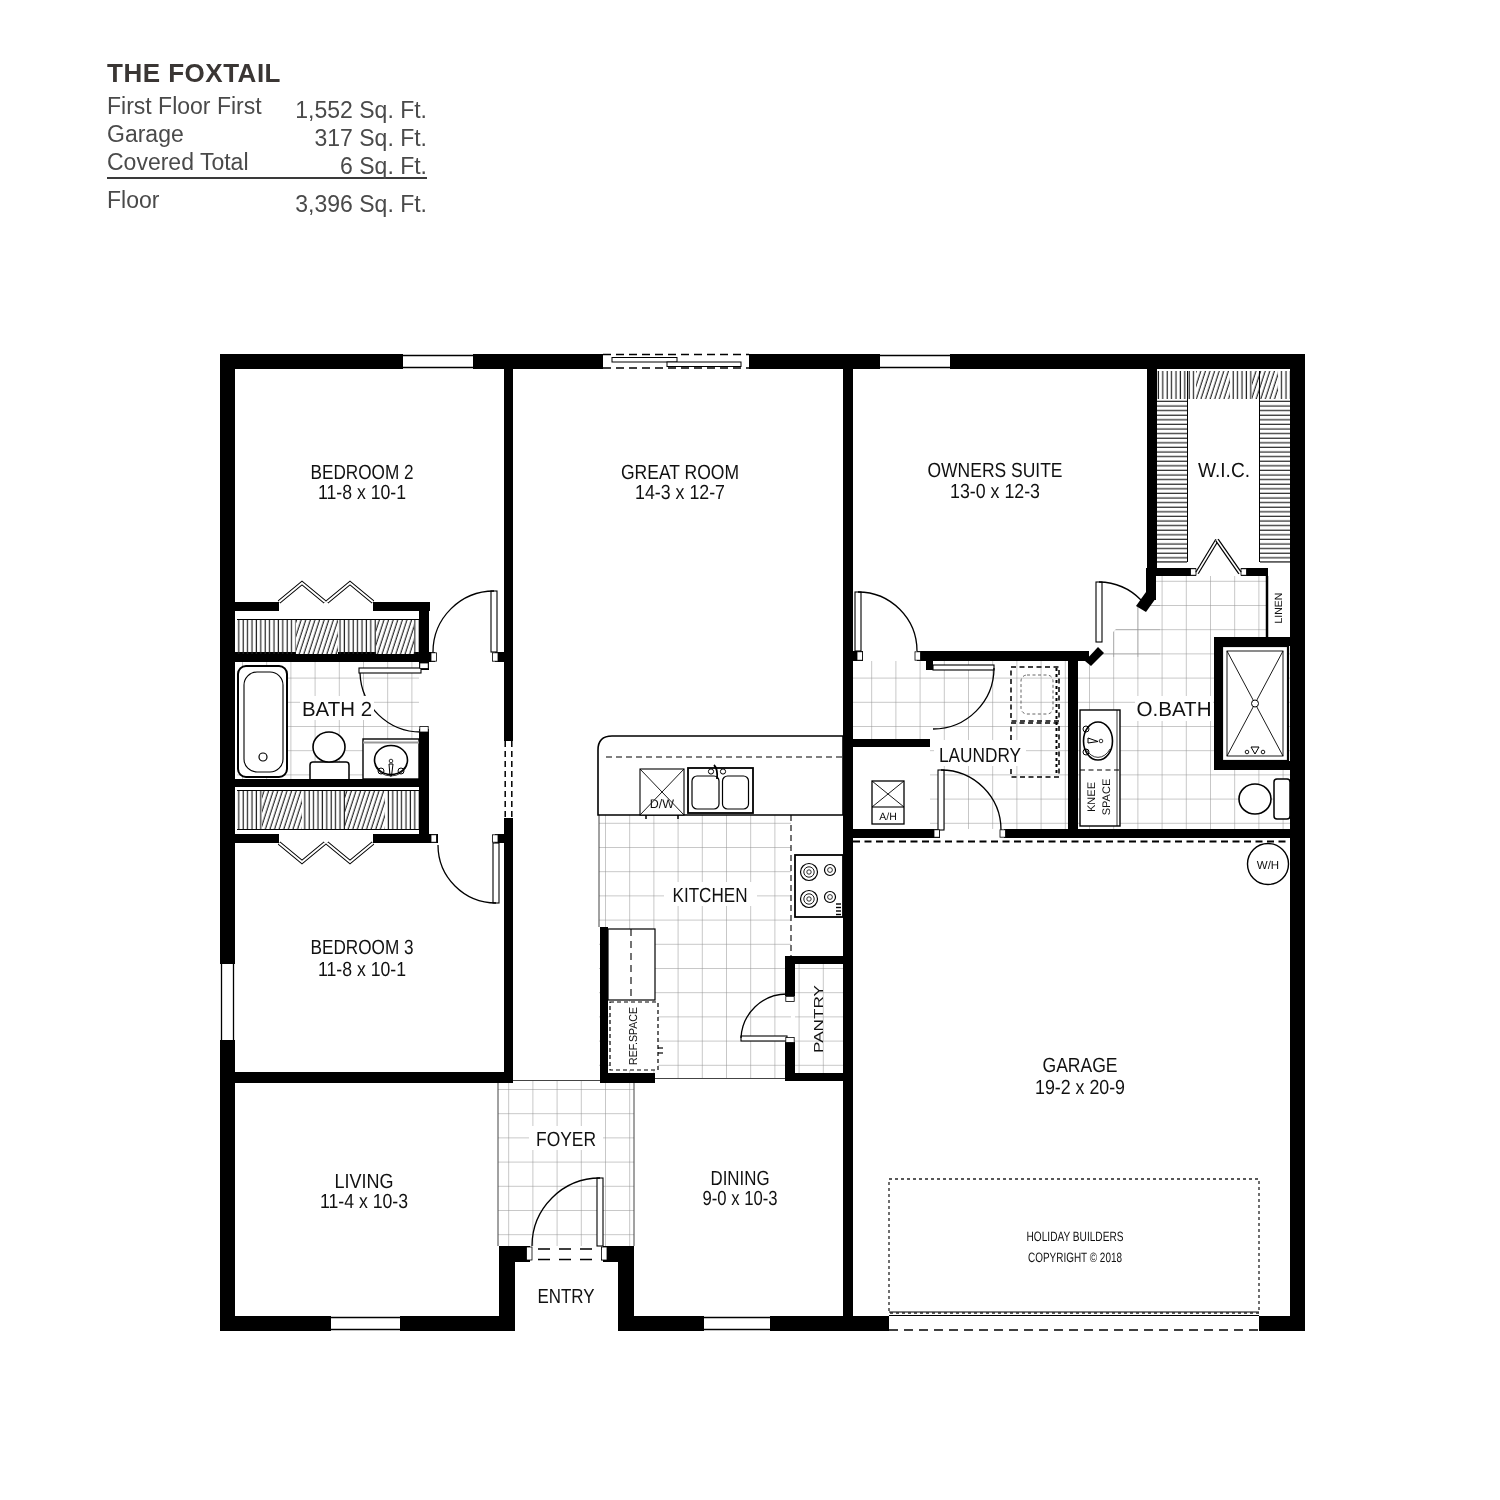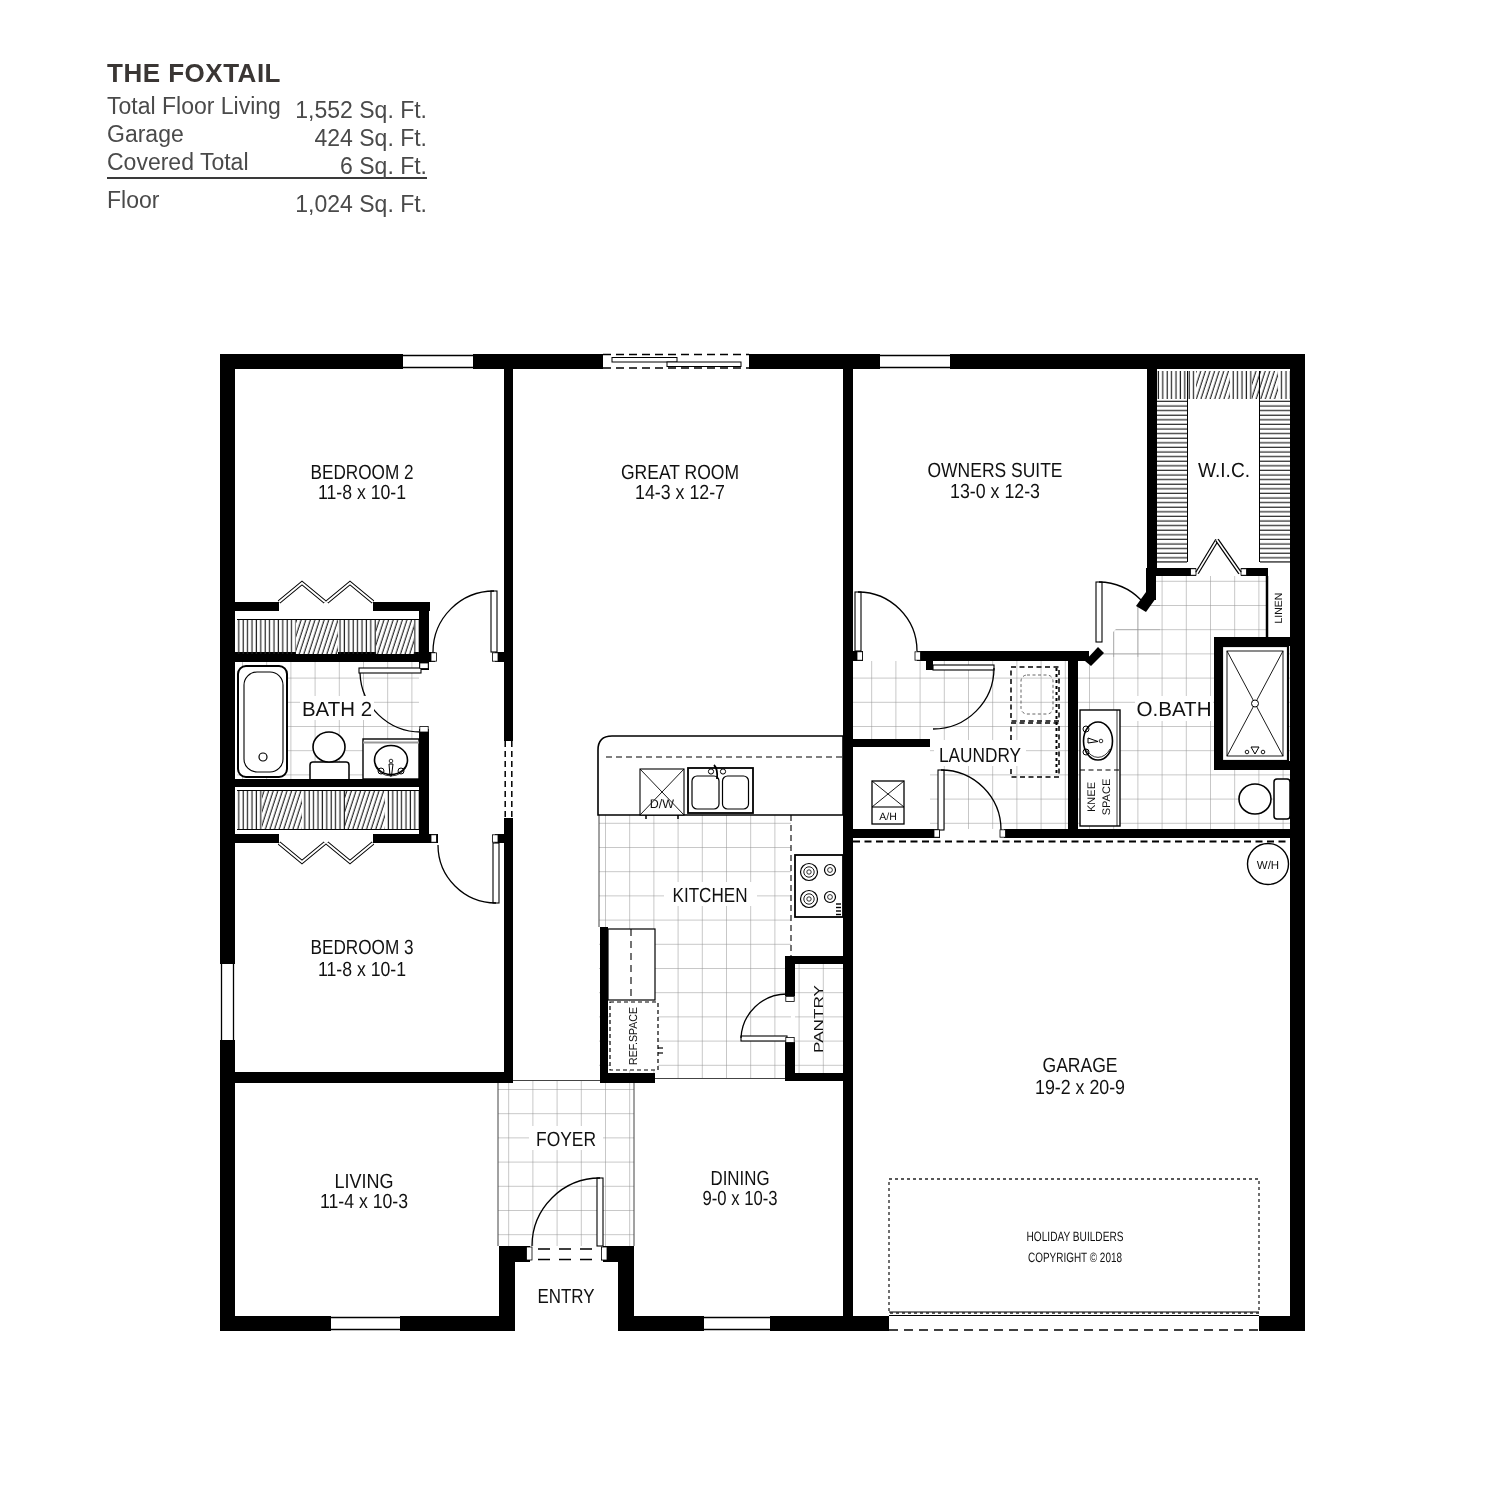--- a/index.html
+++ b/index.html
@@ -13,35 +13,35 @@
   svg{position:absolute;left:0;top:0;}
   text{font-family:"Liberation Sans",sans-serif;fill:#111;text-rendering:geometricPrecision;}
   .lab{font-size:20.5px;}
 </style>
 </head>
 <body>
 <div class="page">
 <div class="hdr">
   <h1>THE FOXTAIL</h1>
   <div class="row">
-        <span class="l">Total Floor Living</span>
+        <span class="l">First Floor First</span>
         <span class="r">1,552 Sq. Ft.</span>
       </div>
   <div class="row">
         <span class="l">Garage</span>
-        <span class="r">424 Sq. Ft.</span>
+        <span class="r">317 Sq. Ft.</span>
       </div>
   <div class="row">
         <span class="l">Covered Total</span>
         <span class="r">6 Sq. Ft.</span>
       </div>
   <div class="rule"></div>
   <div class="row">
         <span class="l">Floor</span>
-        <span class="r">1,024 Sq. Ft.</span>
+        <span class="r">3,396 Sq. Ft.</span>
       </div>
 </div>
 <svg width="1500" height="1500" viewBox="0 0 1500 1500">
 <defs>
 <pattern id="tile" width="24.2" height="24.2" patternUnits="userSpaceOnUse">
   <path d="M24.2,0 H0 V24.2" fill="none" stroke="#909090" stroke-width="1"></path>
 </pattern>
 <pattern id="hatchV" width="4.4" height="12" patternUnits="userSpaceOnUse">
   <line x1="1.2" y1="0" x2="1.2" y2="12" stroke="#222" stroke-width="1.2"></line>
 </pattern>

